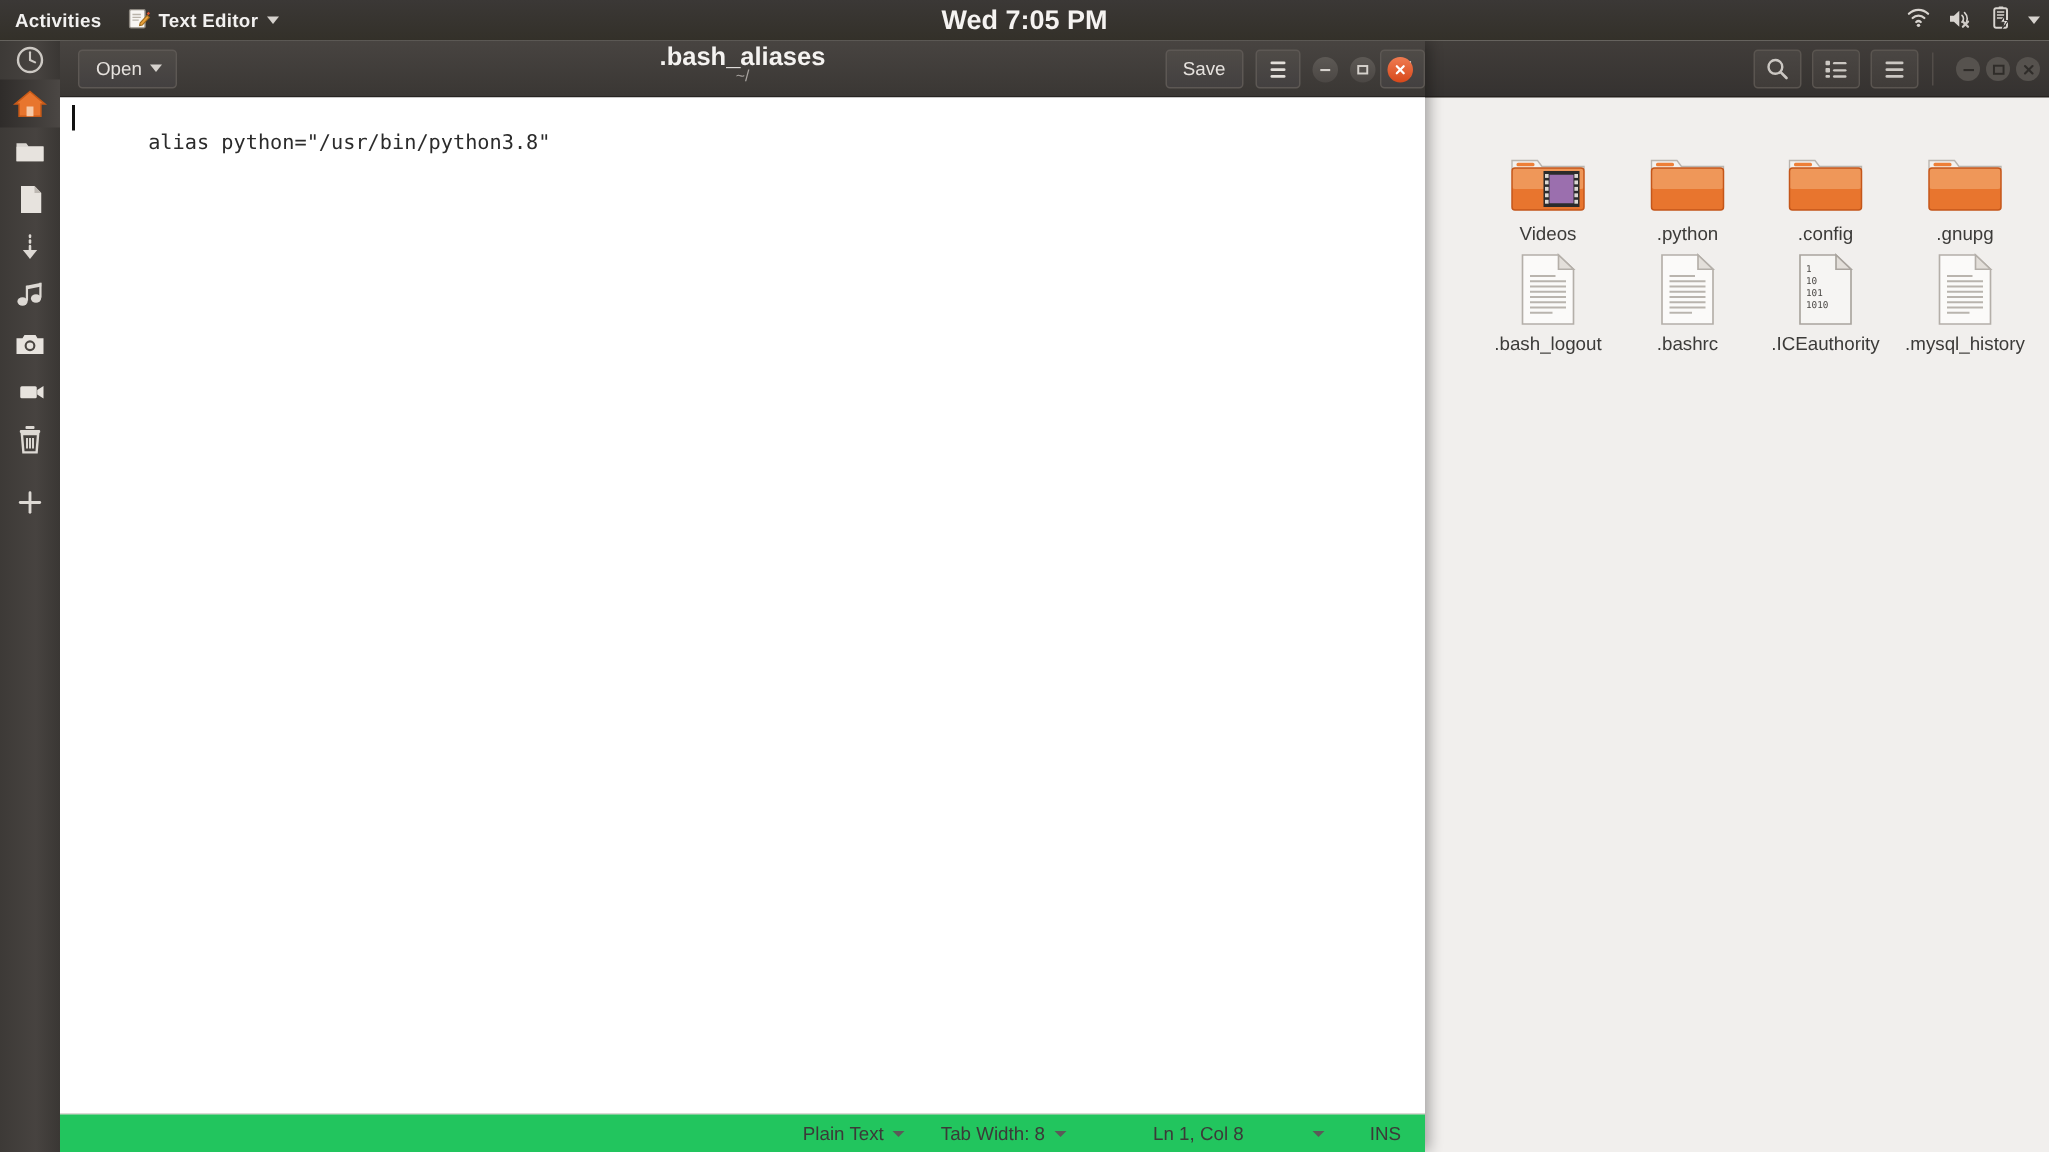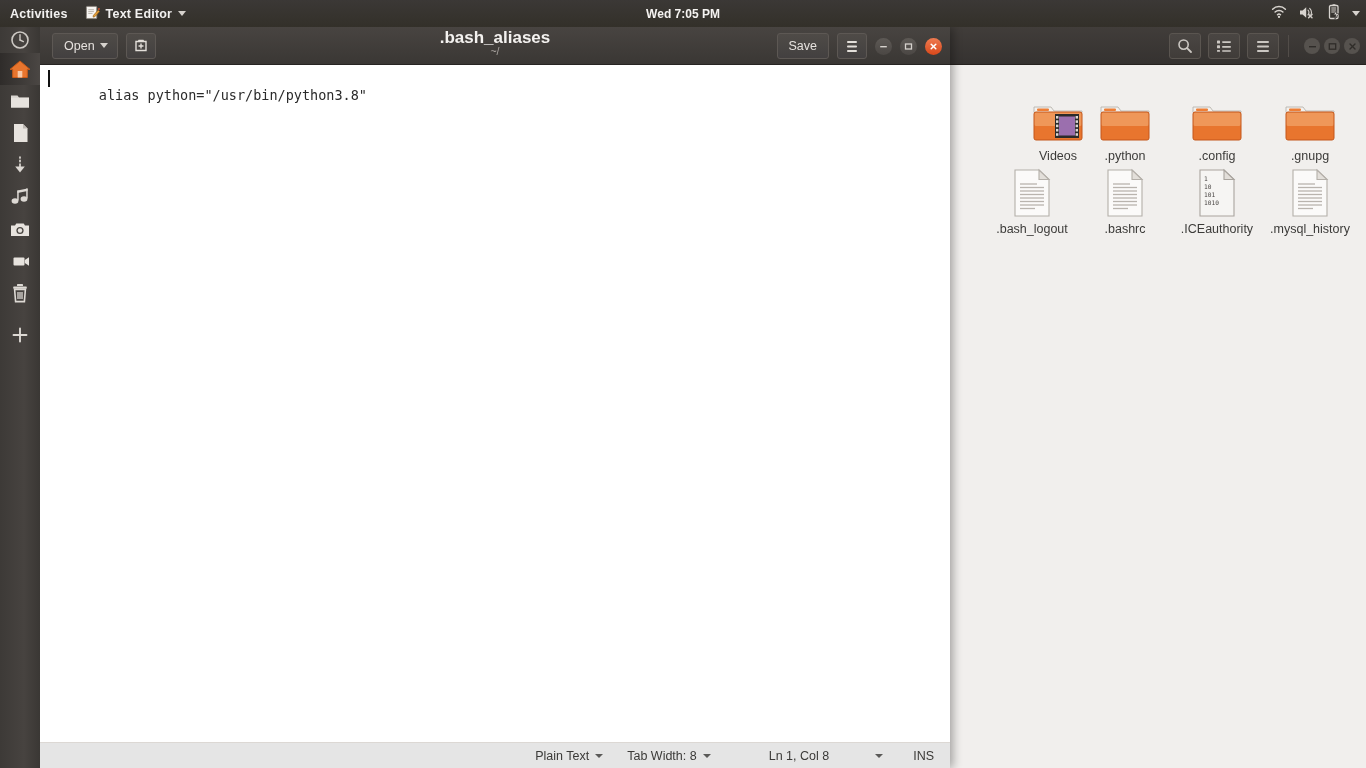--- a/index.html
+++ b/index.html
@@ -19,21 +19,21 @@
   #activities{ padding:0 9px 0 10px; letter-spacing:.2px; }
   #appmenu{ display:flex; align-items:center; gap:6px; padding:0 8px; }
   #appmenu .appname{ letter-spacing:.2px; }
   .caret-dn{
     width:0;height:0;border-left:4.5px solid transparent;
     border-right:4.5px solid transparent;border-top:5px solid #d6d2cd;
     display:inline-block;
   }
   #clock{
     position:absolute; left:0; right:0; text-align:center;
-    font-size:12px; font-weight:bold; color:#f5f3f1; pointer-events:none;
+    font-size:18px; font-weight:bold; color:#f5f3f1; pointer-events:none;
   }
   #tray{
     position:absolute; right:6px; top:0; height:27px;
     display:flex; align-items:center; gap:11px;
   }
   #tray .ic{ display:block; }
 
   
   #launcher{
     position:absolute; left:0; top:27px; width:40px; height:741px;
@@ -88,21 +88,21 @@
   
   #gedit{
     position:absolute; left:40px; top:27px; width:910px; height:741px;
     background:#fff; z-index:30;
     box-shadow:3px 0 9px rgba(0,0,0,.33);
   }
   #gtitle{
     height:38px; width:910px;
     background:linear-gradient(#484441,#3a3734);
     border-bottom:1px solid #272422;
-    display:flex; align-items:center; position:relative;
+    display:flex; align-items:center; position:relative;justify-content:space-between;
   }
   .gbtn{
     height:26px; border:1px solid #5d5854; border-radius:3px;
     background:linear-gradient(#4f4b47,#434main);
     background:linear-gradient(#4f4b47,#434040);
     color:#e6e2de; font-size:12.5px;
     display:flex; align-items:center; justify-content:center; gap:5px;
   }
   #open-btn{ margin-left:12px; padding:0 9px 0 11px; }
   #newdoc-btn{ width:30px; margin-left:8px; }
@@ -130,21 +130,21 @@
   #codeline{
     font-family:"DejaVu Sans Mono", monospace;
     font-size:13.5px; color:#2b2b2b;
     padding:6px 0 0 10px; white-space:pre; position:relative;
   }
   #caret{
     position:absolute; left:8px; top:5px; width:2px; height:17px; background:#111;
   }
   #gstatus{
     position:absolute; left:0; bottom:0; width:910px; height:26px;
-    background:#e5e5e5; border-top:1px solid #dcd8d4;
+    background:#22c55e; border-top:1px solid #dcd8d4;
     display:flex; align-items:center; justify-content:flex-end;
     font-size:12.5px; color:#3b3a38;
   }
   #gstatus .item{ display:flex; align-items:center; gap:6px; }
   .caret-sm{
     width:0;height:0;border-left:4px solid transparent;
     border-right:4px solid transparent;border-top:4.5px solid #5b5a58;
   }
 </style>
 </head>
@@ -343,21 +343,21 @@
                 <line x1="7" y1="2" x2="2" y2="7"></line>
               </g>
             </svg>
         </div>
       </div>
     </div>
   </div>
 
   <div id="icons">
 
-    <div class="dicon" style="left:972px; top:30px;">
+    <div class="dicon" style="left:946px; top:30px;">
       <div class="gfx">
         <svg width="54" height="46" viewBox="0 0 54 46">
           <path d="M3 8 H20 L23 12 H51 V13.5 H3 Z" fill="#f3f1ee" stroke="#b9b4ae" stroke-width=".9"></path>
           <rect x="6" y="9.5" width="12" height="2.4" rx="1" fill="#ee7f37"></rect>
           <rect x="3" y="13" width="48" height="28" rx="2" fill="#e8752e"></rect>
           <rect x="3" y="13" width="48" height="14" rx="2" fill="#f0a064" opacity=".8"></rect>
           <rect x="3" y="13" width="48" height="28" rx="2" fill="none" stroke="#c4561a" stroke-width="1"></rect>
           <rect x="24" y="15" width="24" height="24" fill="#2b2b2b"></rect>
           <rect x="28" y="17.5" width="16" height="19" fill="#9b6fae"></rect>
           <g fill="#ddd9d4">

